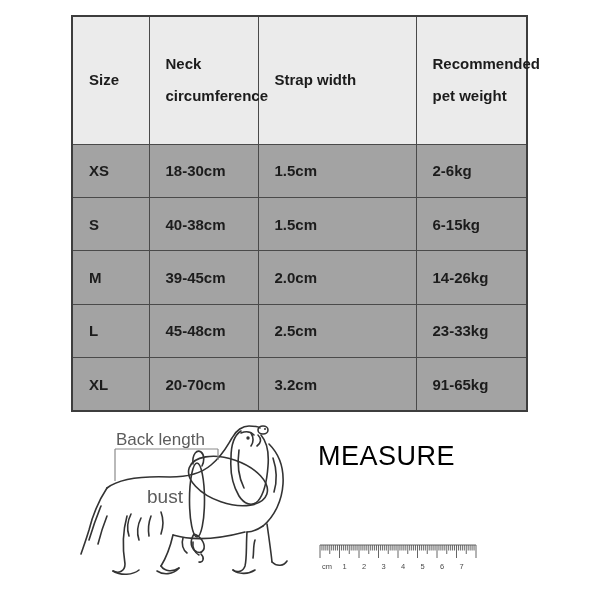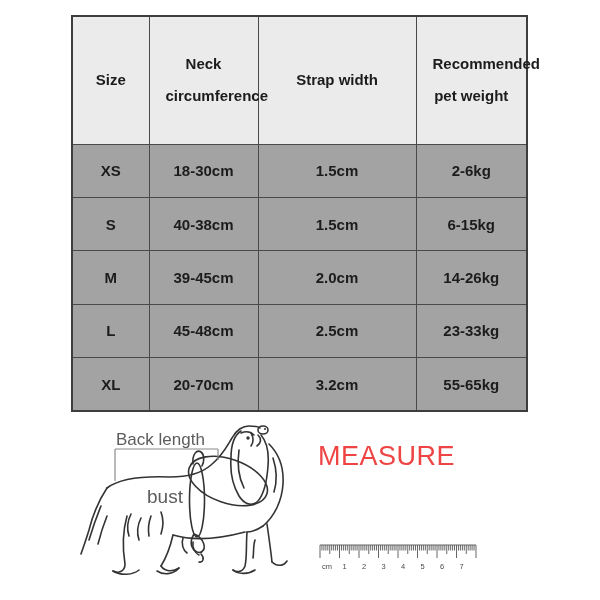--- a/index.html
+++ b/index.html
@@ -12,36 +12,36 @@
 
   
   table.size-chart {
     position:absolute; left:71px; top:15px;
     width:455px; height:397px;
     border-collapse:collapse; table-layout:fixed;
     border:2px solid #3d3d3d;
   }
   table.size-chart th, table.size-chart td {
     border:1px solid #4a4a4a;
-    text-align:center; vertical-align:middle;
+    text-align:left; vertical-align:middle;
     font-weight:bold; color:#1c1c1c;
     font-size:15px; padding:16px;margin-top:40px;
   }
   table.size-chart th {
     background:#ebebeb;
     height:128px;
     white-space:pre-line;
     line-height:2.15;
   }
   table.size-chart td { height:53px; background:#a3a3a3; }
 
   
   .measure-title {
     position:absolute; left:318px; top:441px;
-    font-size:27px; color:#ef4444; letter-spacing:0.5px;
+    font-size:27px; color:#000000; letter-spacing:0.5px;
   }
   .dog-svg   { position:absolute; left:75px;  top:418px; }
   .ruler-svg { position:absolute; left:318px; top:543px; }
 
   svg text.diagram-label {
     font-family:"Liberation Sans", sans-serif;
     fill:#5c5c5c;
   }
 </style>
 </head>
@@ -86,21 +86,21 @@
     <tr>
       <td>L</td>
       <td>45-48cm</td>
       <td>2.5cm</td>
       <td>23-33kg</td>
     </tr>
     <tr>
       <td>XL</td>
       <td>20-70cm</td>
       <td>3.2cm</td>
-      <td>55-65kg</td>
+      <td>91-65kg</td>
     </tr>
   </tbody>
 </table>
 
 <svg class="dog-svg" width="240" height="170" viewBox="0 0 240 170">
 
   <g stroke="#333333" stroke-width="1.6" fill="none" stroke-linecap="round" stroke-linejoin="round">
 
     <path d="M 32 70 C 45 60 70 58 95 59 C 115 59 128 54 136 47 C 148 37 152 28 157 20 C 161 12 168 8 174 8 C 179 8 184 9 185 10"></path>
 

